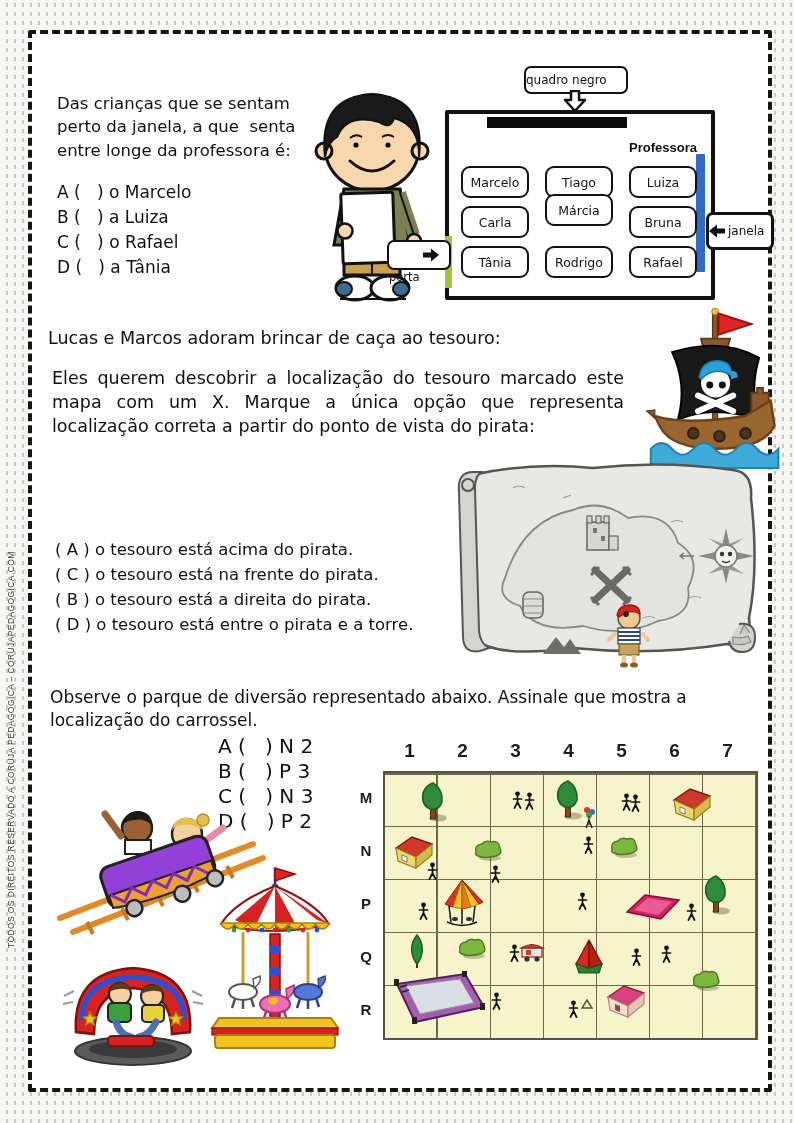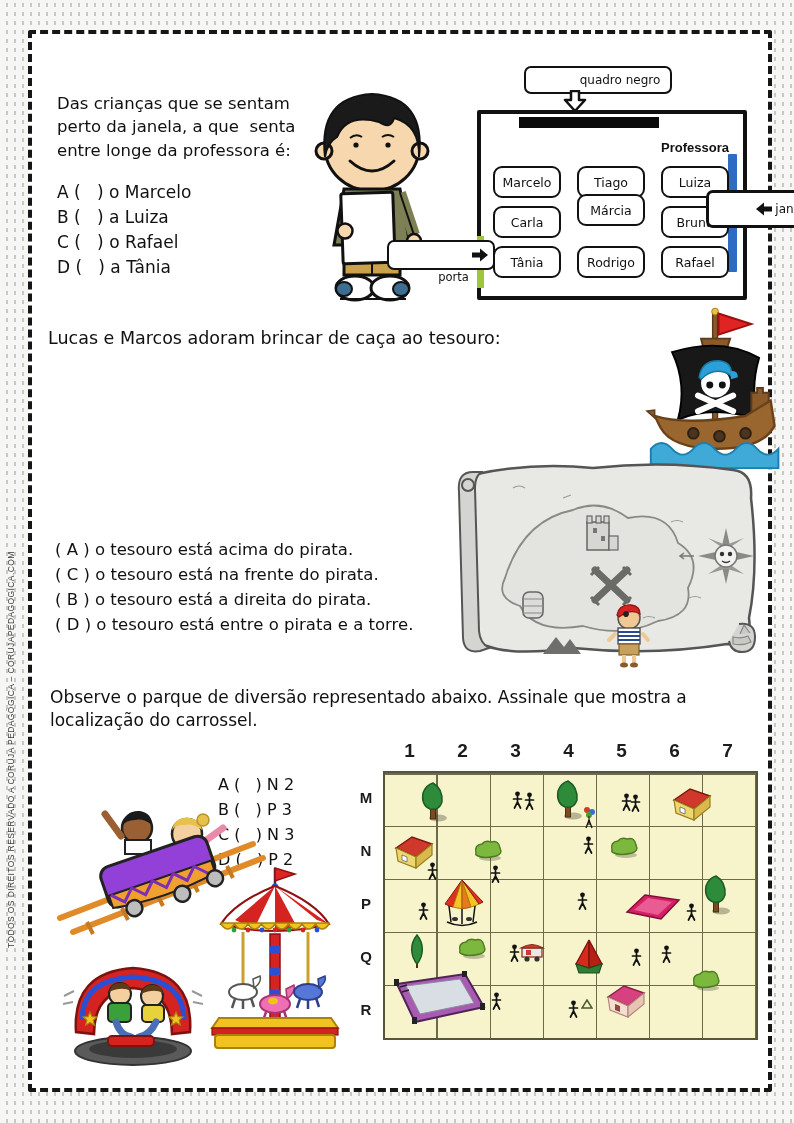--- a/index.html
+++ b/index.html
@@ -27,42 +27,42 @@
     transform:rotate(-90deg);transform-origin:0 0;
     font-size:8.5px;letter-spacing:.4px;color:#3a3a3a;
     font-family:"Liberation Sans",sans-serif;white-space:nowrap;
   }
   
   .q1-title{left:60px;top:47px;font-size:17px;}
   .q1-question{left:57px;top:92px;width:300px;font-size:16.5px;line-height:1.42;}
   .q1-options{left:57px;top:180px;font-size:17px;line-height:25px;}
   .label-box{
     border:2.5px solid #111;border-radius:7px;background:#fff;
-    display:flex;align-items:center;justify-content:center;
-    font-size:12px;font-weight:500;gap:3px;padding-left:44px;
+    display:flex;align-items:center;
+    font-size:12px;font-weight:500;gap:3px;
   }
   .classroom{
     left:445px;top:110px;width:262px;height:182px;
-    border:4px solid #111;border-radius:2px;background:#fff;margin-left:32px;
+    border:4px solid #111;border-radius:2px;background:#fff;
   }
   .blackboard{position:absolute;left:38px;top:3px;width:140px;height:11px;background:#0a0a0a;}
   .teacher{position:absolute;right:14px;top:26px;font-size:13px;font-weight:bold;font-family:"Liberation Sans",sans-serif;}
   .window-bar{position:absolute;right:6px;top:40px;width:9px;height:118px;background:#2e6cc4;border-radius:1px;}
   .door-bar{position:absolute;left:-4px;top:122px;width:7px;height:52px;background:#9fc63b;}
   .seat{
     position:absolute;width:64px;height:28px;border:2.5px solid #111;border-radius:9px;
     display:flex;align-items:center;justify-content:center;font-size:12.5px;background:#fff;
   }
   
   .q2-intro{left:48px;top:328px;font-size:17.5px;}
   .q2-question{left:52px;top:366px;width:572px;font-size:17.5px;line-height:1.38;text-align:justify;}
   .q2-options{left:55px;top:537px;font-size:16.5px;line-height:25px;}
   
   .q3-question{left:50px;top:686px;width:706px;font-size:17px;line-height:1.35;}
-  .q3-options{left:218px;top:772px;font-size:16px;line-height:25px;}
+  .q3-options{left:218px;top:734px;font-size:20px;line-height:25px;}
   #park-grid{
     left:383px;top:771px;width:371px;height:265px;
     border:2px solid #55553a;box-sizing:content-box;
     background-color:#f7f4cc;
     background-image:
       repeating-linear-gradient(90deg,rgba(0,0,0,0) 0 51.5px,#6b6b4a 51.5px 53px),
       repeating-linear-gradient(0deg,rgba(0,0,0,0) 0 51.5px,#6b6b4a 51.5px 53px);
   }
   .grid-item{position:absolute;}
   #grid-col-labels{left:383px;top:740px;width:371px;height:26px;}
@@ -156,28 +156,29 @@
       </div>
   </div>
 
   <div class="abs label-box" style="left:387px;top:240px;width:60px;height:26px;z-index:3;">
     <span style="font-size:11.5px;margin-top:44px;">porta</span>
     <svg width="16" height="14" viewBox="0 0 20 16">
       <path d="M0,5 h10 v-5 l10,8 -10,8 v-5 H0 Z" fill="#111"></path>
     </svg>
   </div>
 
-  <div class="abs label-box" style="left:706px;top:190px;width:62px;height:32px;border-width:3px;">
+  <div class="abs label-box" style="left:706px;top:212px;width:62px;height:32px;border-width:3px;">
     <svg width="16" height="14" viewBox="0 0 20 16">
       <path d="M20,5 h-10 v-5 l-10,8 10,8 v-5 h10 Z" fill="#111"></path>
     </svg>
     <span>janela</span>
   </div>
 
   <div class="abs txt q2-intro">Lucas e Marcos adoram brincar de caça ao tesouro:</div>
+  <div class="abs txt q2-question">Eles querem descobrir a localização do tesouro marcado  este mapa com um X. Marque a única opção que representa  localização correta a partir do ponto de vista do pirata:</div>
   <div class="abs q2-options">
     <div class="ws-pre">( A ) o tesouro está acima do pirata.</div>
     <div class="ws-pre">( C ) o tesouro está na frente do pirata.</div>
     <div class="ws-pre">( B ) o tesouro está a direita do pirata.</div>
     <div class="ws-pre">( D ) o tesouro está entre o pirata e a torre.</div>
   </div>
 
   <svg class="abs" style="left:645px;top:300px;" width="145" height="170" viewBox="0 0 150 172">
     <rect x="70" y="12" width="5" height="112" fill="#8a5a2b" stroke="#5d3a18" stroke-width="1.5"></rect>
     <circle cx="72.5" cy="10" r="3.5" fill="#e8c14d" stroke="#a8820a" stroke-width="1"></circle>

